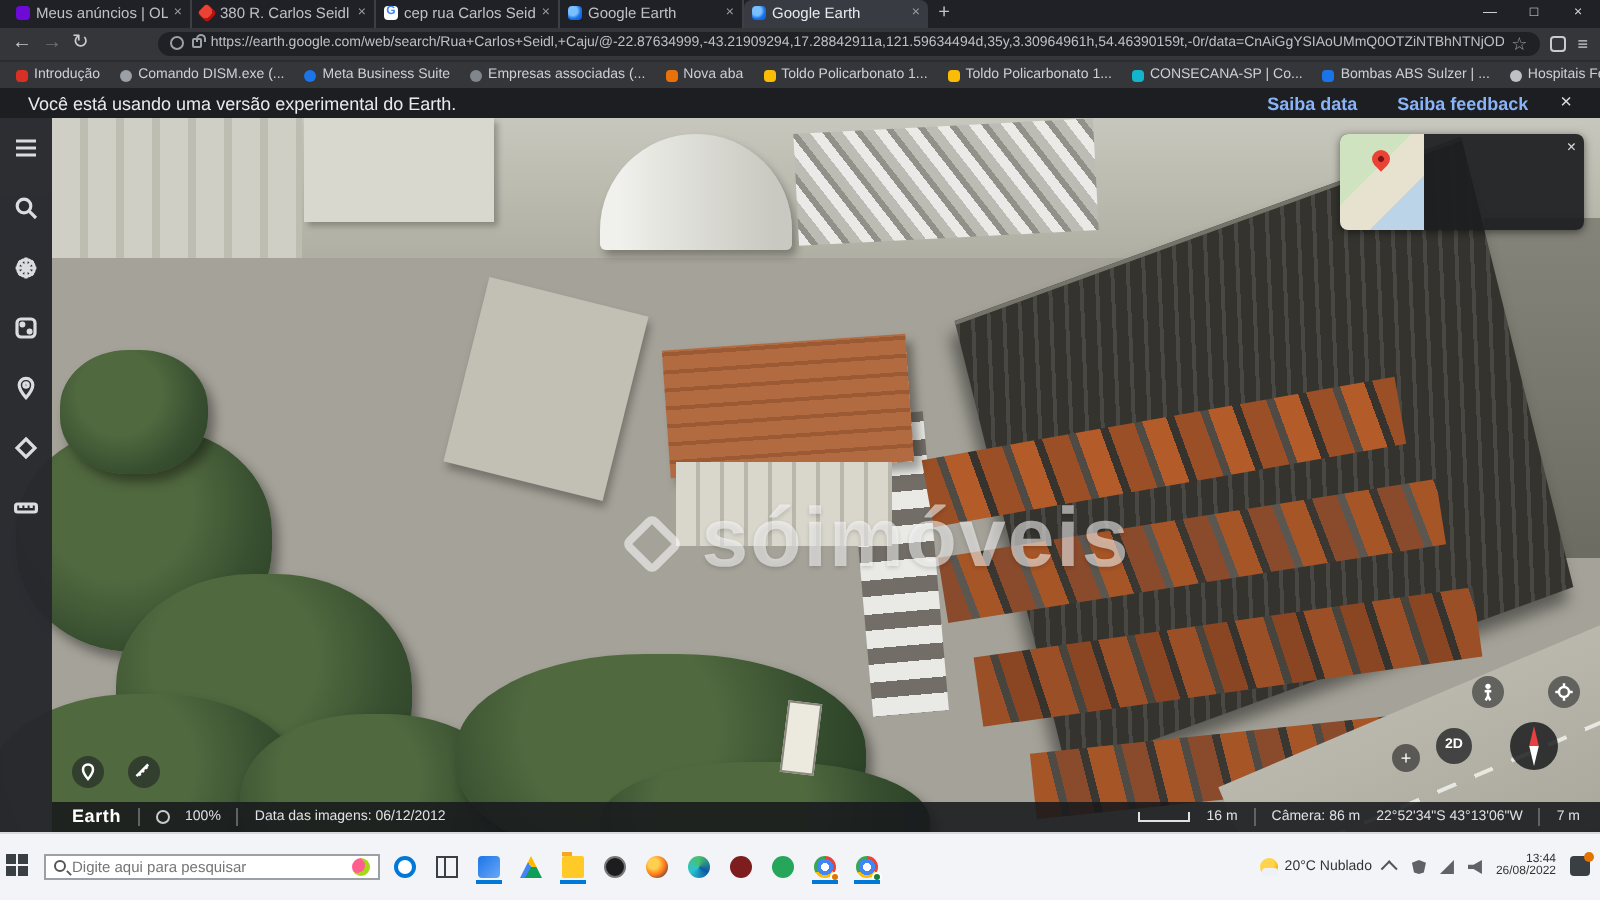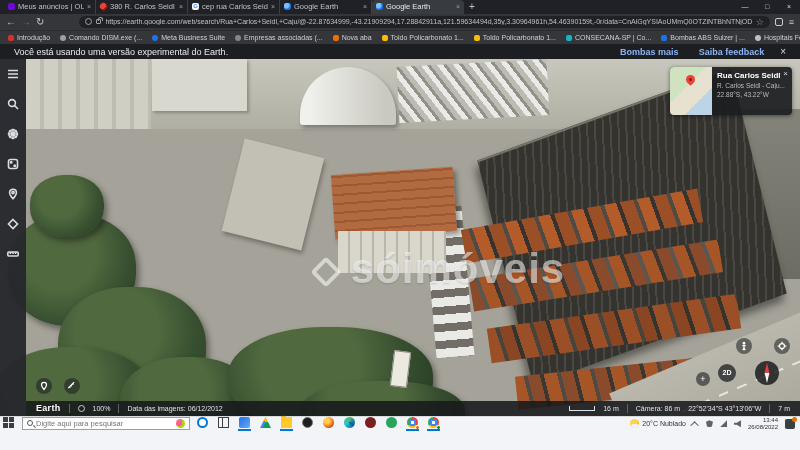--- a/index.html
+++ b/index.html
@@ -136,21 +136,21 @@
   
   .estatus { position:absolute; left:26px; right:0; bottom:0; height:15px; background:rgba(24,25,28,.88);
     display:flex; align-items:center; padding:0 10px; gap:8px; z-index:6; color:#dfe2e6; font-size:7px; }
   .glogo { font-size:9px; font-weight:bold; color:#fff; letter-spacing:.3px; }
   .sdiv { width:1px; height:9px; background:#5f6368; }
   .clkico { width:7px; height:7px; border:1px solid #c8cbd0; border-radius:50%; }
   .est-right { margin-left:auto; display:flex; align-items:center; gap:8px; }
   .scalebar { width:26px; height:5px; border:1px solid #dfe2e6; border-top:none; }
 
   
-  .taskbar { height:35px; background:#f2f4f7; border-top:1px solid #d8dade; display:flex; align-items:flex-start; padding:0 3px; gap:7px; }
+  .taskbar { height:35px; background:#f2f4f7; border-top:1px solid #d8dade; display:flex; align-items:center; padding:0 3px; gap:7px; }
   .start { width:12px; height:12px; display:grid; grid-template-columns:5px 5px; grid-template-rows:5px 5px; gap:1px; }
   .start i { background:#3a3f44; }
   .wsearch { width:168px; height:13px; background:#fff; border:1px solid #9aa0a6; display:flex; align-items:center; padding:0 4px; gap:3px; }
   .wsearch .mag { width:6px; height:6px; border:1px solid #555; border-radius:50%; position:relative; flex:0 0 auto; }
   .wsearch .mag:after { content:""; position:absolute; left:5px; top:5px; width:3px; height:1px; background:#555; transform:rotate(45deg); }
   .wsearch input { flex:1; border:none; outline:none; font-size:7.5px; color:#444; min-width:0; font-family:"Liberation Sans",sans-serif; background:transparent; }
   .hilite { width:9px; height:9px; border-radius:50%; flex:0 0 auto;
     background:radial-gradient(circle at 30% 40%, #ff5f8f 0 45%, transparent 46%), radial-gradient(circle at 70% 60%, #a6d816 0 50%, #f7b500); }
   .apps { display:flex; gap:10px; align-items:center; }
   .app { width:11px; height:11px; position:relative; }
@@ -278,21 +278,21 @@
     <span class="bm">
         <i class="bmi" style="background:#bdc1c6;border-radius:50%"></i>
         <span>Hospitais Federais — ...</span>
       </span>
 
   </div>
 
   <div class="notice">
     <span class="txt">Você está usando uma versão experimental do Earth.</span>
     <span class="links">
-      <span class="lnk">Bombas mais</span>
+      <span class="lnk">Saiba data</span>
       <span class="lnk">Saiba feedback</span>
     </span>
     <span class="nclose">×</span>
   </div>
 
   <div class="map">
 
     <div class="layer bg-top"></div>
     <div class="layer bldg-tl"></div>
     <div class="layer bldg-t2"></div>
@@ -363,25 +363,20 @@
             <rect x="0.8" y="4" width="10.4" height="4" rx="1"></rect>
             <path d="M3.4 4v2M6 4v2M8.6 4v2"></path>
           </svg>
         </span>
     </div>
 
     <div class="card">
       <div class="thumb">
           <span class="pin"></span>
         </div>
-      <div class="cbody">
-        <div class="ctitle">Rua Carlos Seidl</div>
-        <div class="csub">R. Carlos Seidl - Caju...</div>
-        <div class="ccoord">22.88°S, 43.22°W</div>
-      </div>
       <span class="cclose">×</span>
     </div>
 
     <div class="bl-ctl">
       <span class="cbtn">
           <svg viewBox="0 0 12 12">
             <path d="M6 1.5c1.8 0 3 1.3 3 3C9 6.7 6 10.2 6 10.2S3 6.7 3 4.5c0-1.7 1.2-3 3-3z"></path>
           </svg>
         </span>
       <span class="cbtn">

